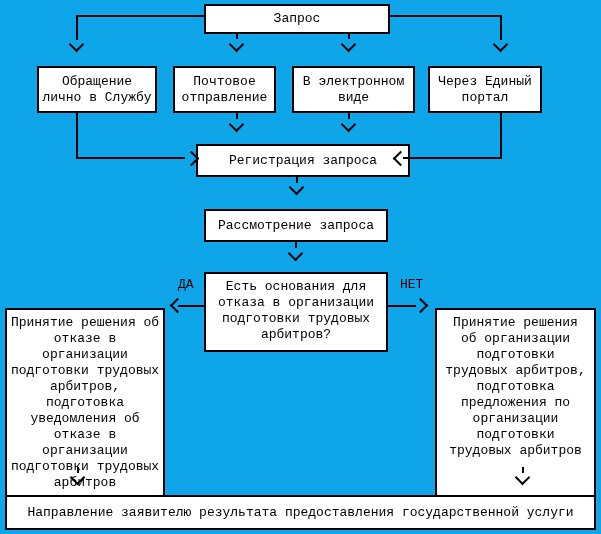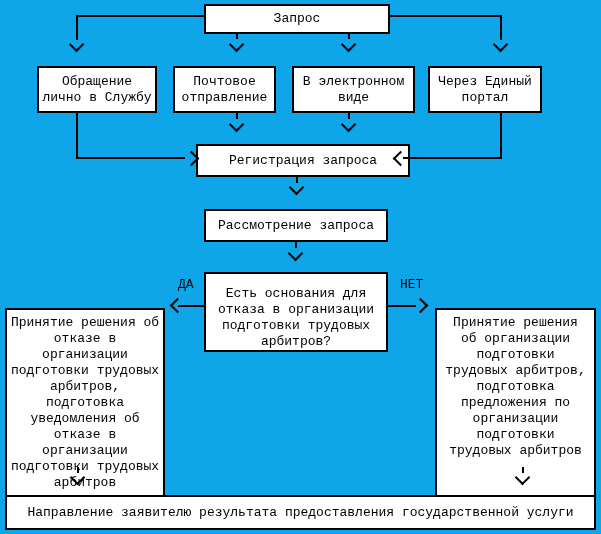--- a/index.html
+++ b/index.html
@@ -18,21 +18,21 @@
     border: 2px solid #000000;
     background: #ffffff;
     display: flex;
     align-items: center;
     justify-content: center;
     text-align: center;
     white-space: pre-line;
     font-size: 13px;
     line-height: 16px;
   }
-  .box.top-aligned { align-items: flex-start; padding-top: 12px; }
+  .box.top-aligned { align-items: flex-start; padding-top: 5px; }
   .box.tall { align-items: flex-start; padding-top: 5px; margin-top: 36px; }
   .hline { position: absolute; height: 2px; background: #000000; }
   .vline { position: absolute; width: 2px; background: #000000; }
   .chev {
     position: absolute;
     width: 11px;
     height: 11px;
     box-sizing: border-box;
     border: 0 solid #000000;
   }

